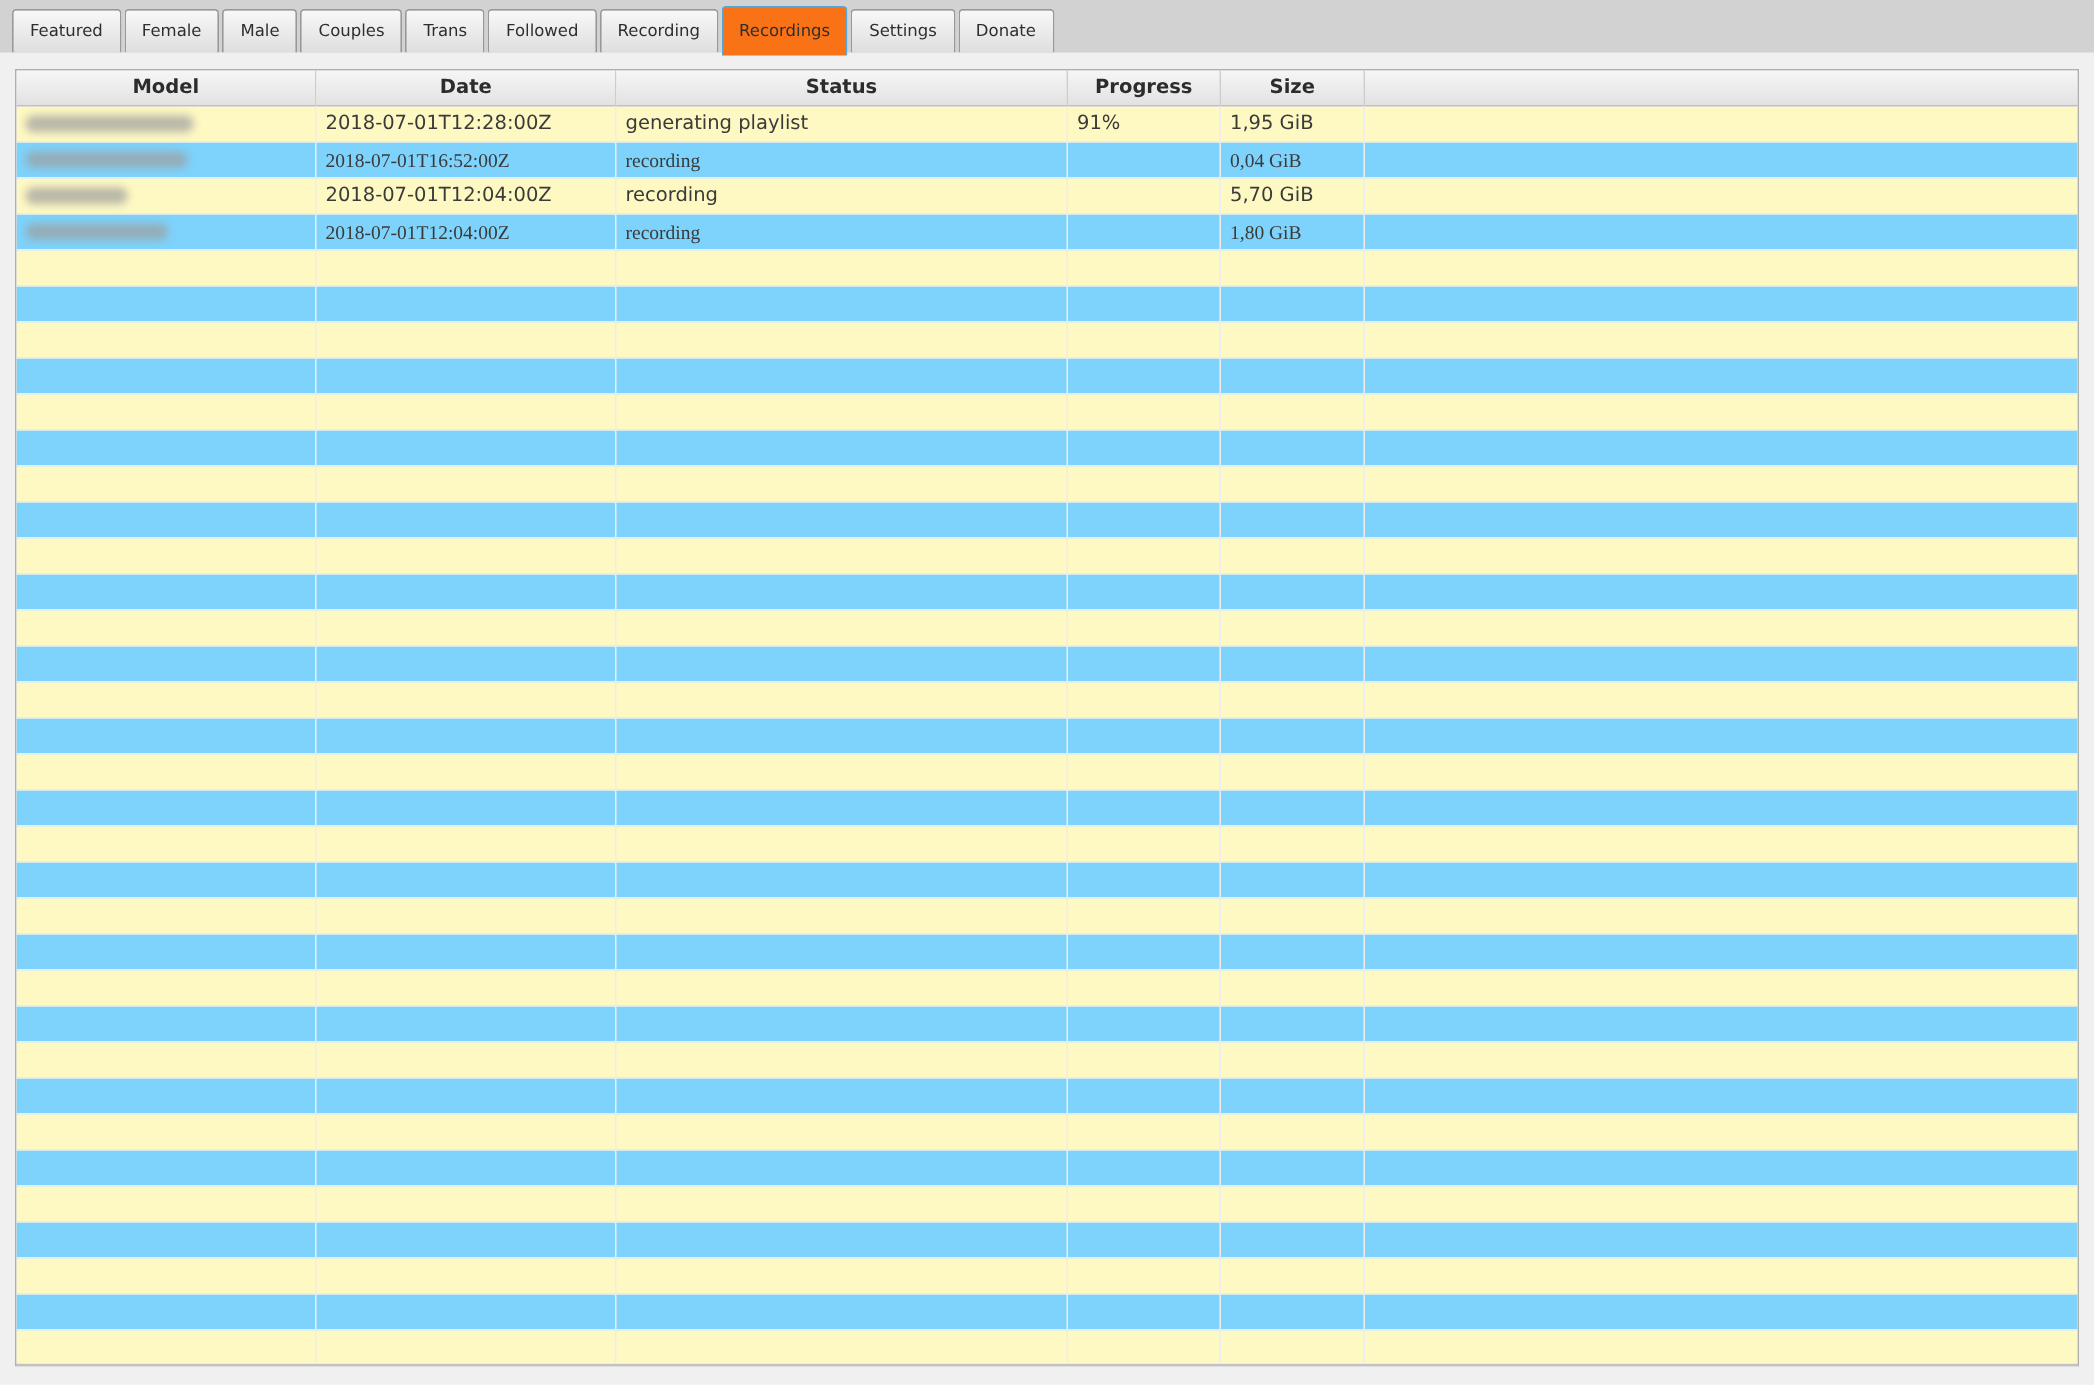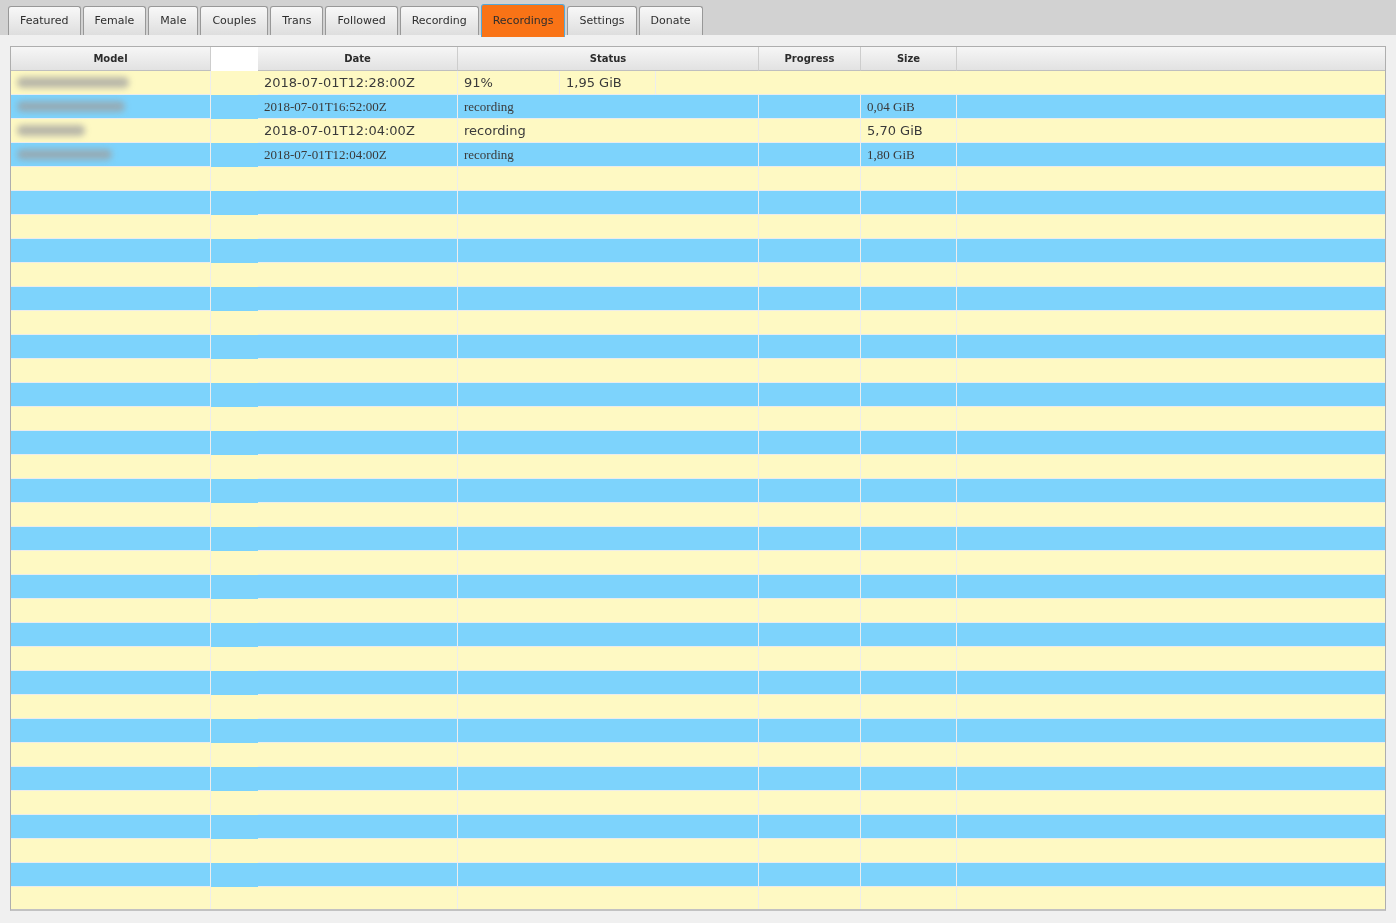--- a/index.html
+++ b/index.html
@@ -51,21 +51,21 @@
     background: #ffffff;
     border: 1px solid #aeaeae;
     border-bottom: 2px solid #c2c2c2;
     overflow: hidden;
   }
   .thead { display: flex; height: 24px; }
   .th {
     background: linear-gradient(#f6f6f6, #e2e2e2);
     border-right: 1px solid #cdcdcd;
     border-bottom: 1px solid #bfbfbf;
-    font-size: 10px;
+    font-size: 13px;
     font-weight: bold;
     color: #2c2c2c;
     text-align: center;
     line-height: 23px;
     white-space: nowrap;
     overflow: hidden;
   }
   .th:last-child { border-right: none; }
   .row { display: flex; height: 24px; background: #fef9c3; }
   .row.alt { background: #7dd3fc; font-family: Liberation Serif, serif; }
@@ -74,21 +74,21 @@
     border-bottom: 1px solid #ececec;
     padding: 0 6px;
     font-size: 13px;
     color: #3a3a3a;
     line-height: 23px;
     white-space: nowrap;
     overflow: hidden;
   }
   .cell:last-child { border-right: none; }
   .c-model    { width: 200px; }
-  .c-date     { width: 200px; margin-left: 47px; }
+  .c-date     { width: 200px; }
   .c-status   { width: 301px; }
   .c-progress { width: 102px; }
   .c-size     { width: 96px;  }
   .c-extra    { flex: 1; }
   .smudge {
     height: 11px;
     margin-top: 6px;
     background: #9e9e9e;
     border-radius: 5px;
     filter: blur(3px);
@@ -119,20 +119,21 @@
       <div class="th c-progress">Progress</div>
       <div class="th c-size">Size</div>
       <div class="th c-extra"></div>
     </div>
   <div id="tbody">
       <div class="row">
         <div class="cell c-model">
           <div class="smudge" style="width: 112px;"></div>
         </div>
         <div class="cell c-date">2018-07-01T12:28:00Z</div>
+        <div class="cell c-status">generating playlist</div>
         <div class="cell c-progress">91%</div>
         <div class="cell c-size">1,95 GiB</div>
         <div class="cell c-extra"></div>
       </div>
       <div class="row alt">
         <div class="cell c-model">
           <div class="smudge" style="width: 108px;"></div>
         </div>
         <div class="cell c-date">2018-07-01T16:52:00Z</div>
         <div class="cell c-status">recording</div>

